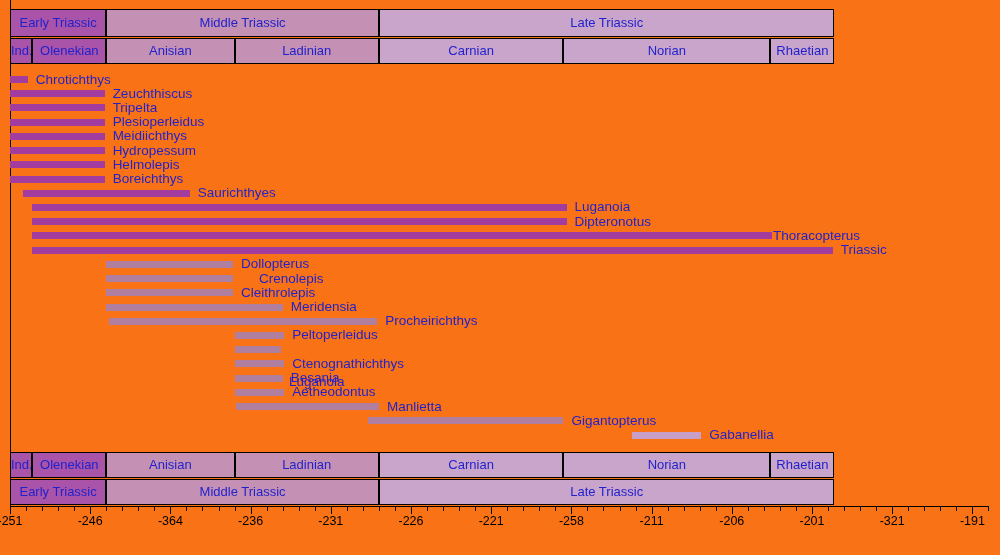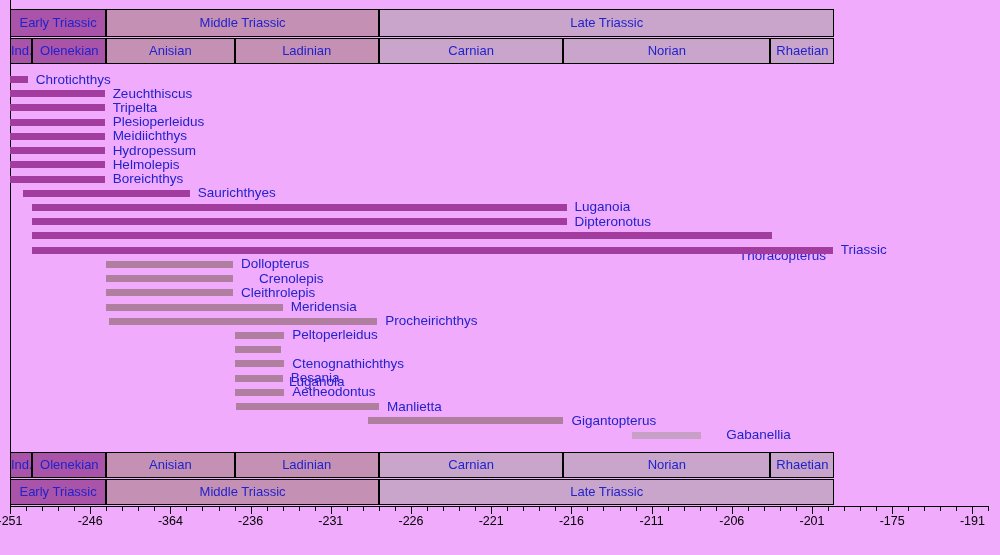--- a/index.html
+++ b/index.html
@@ -1,19 +1,19 @@
 <!DOCTYPE html>
 <html><head>
 <meta charset="utf-8">
 <style>
   html,body{margin:0;padding:0;background:#ffffff;}
   #stage{
     position:relative;
     width:1000px;height:555px;
-    background:#f0abfc;
+    background:#f97316;
     font-family:"Liberation Sans", sans-serif;
     overflow:hidden;
   }
   .band-cell{
     position:absolute;
     box-sizing:border-box;
     border:1px solid #000000;
     text-align:center;
     font-size:13px;
     color:#2222cc;
@@ -85,21 +85,21 @@
     <div class="taxon-label" style="left: 112.636px; top: 157.82px;">Helmolepis</div>
     <div class="taxon-bar" style="left: 10px; top: 175.54px; width: 94.636px; background: rgb(162, 60, 158);"></div>
     <div class="taxon-label" style="left: 112.636px; top: 172.04px;">Boreichthys</div>
     <div class="taxon-bar" style="left: 22.832px; top: 189.76px; width: 166.816px; background: rgb(162, 60, 158);"></div>
     <div class="taxon-label" style="left: 197.648px; top: 186.26px;">Saurichthyes</div>
     <div class="taxon-bar" style="left: 32.456px; top: 203.98px; width: 534.132px; background: rgb(162, 60, 158);"></div>
     <div class="taxon-label" style="left: 574.588px; top: 200.48px;">Luganoia</div>
     <div class="taxon-bar" style="left: 32.456px; top: 218.2px; width: 534.132px; background: rgb(162, 60, 158);"></div>
     <div class="taxon-label" style="left: 574.588px; top: 214.7px;">Dipteronotus</div>
     <div class="taxon-bar" style="left: 32.456px; top: 232.42px; width: 739.444px; background: rgb(162, 60, 158);"></div>
-    <div class="taxon-label" style="left: 739px; top: 228.92px; margin-top: 20px;">Thoracopterus</div>
+    <div class="taxon-label" style="left: 773px; top: 228.92px;">Thoracopterus</div>
     <div class="taxon-bar" style="left: 32.456px; top: 246.64px; width: 800.396px; background: rgb(162, 60, 158);"></div>
     <div class="taxon-label" style="left: 840.852px; top: 243.14px;">Triassic</div>
     <div class="taxon-bar" style="left: 106.24px; top: 260.86px; width: 126.716px; background: rgb(176, 127, 160);"></div>
     <div class="taxon-label" style="left: 240.956px; top: 257.36px;">Dollopterus</div>
     <div class="taxon-bar" style="left: 106.24px; top: 275.08px; width: 126.716px; background: rgb(176, 127, 160);"></div>
     <div class="taxon-label" style="left: 259px; top: 271.58px;">Crenolepis</div>
     <div class="taxon-bar" style="left: 106.24px; top: 289.3px; width: 126.716px; background: rgb(176, 127, 160);"></div>
     <div class="taxon-label" style="left: 240.956px; top: 285.8px;">Cleithrolepis</div>
     <div class="taxon-bar" style="left: 106.24px; top: 303.52px; width: 176.44px; background: rgb(176, 127, 160);"></div>
     <div class="taxon-label" style="left: 290.68px; top: 300.02px;">Meridensia</div>
@@ -113,21 +113,21 @@
     <div class="taxon-label" style="left: 292.284px; top: 356.9px;">Ctenognathichthys</div>
     <div class="taxon-bar" style="left: 234.56px; top: 374.62px; width: 48.12px; background: rgb(176, 127, 160);"></div>
     <div class="taxon-label" style="left: 290.68px; top: 371.12px;">Besania</div>
     <div class="taxon-bar" style="left: 234.56px; top: 388.84px; width: 49.724px; background: rgb(176, 127, 160);"></div>
     <div class="taxon-label" style="left: 292.284px; top: 385.34px;">Aetheodontus</div>
     <div class="taxon-bar" style="left: 236.164px; top: 403.06px; width: 142.756px; background: rgb(176, 127, 160);"></div>
     <div class="taxon-label" style="left: 386.92px; top: 399.56px;">Manlietta</div>
     <div class="taxon-bar" style="left: 367.692px; top: 417.28px; width: 195.688px; background: rgb(176, 127, 160);"></div>
     <div class="taxon-label" style="left: 571.38px; top: 413.78px;">Gigantopterus</div>
     <div class="taxon-bar" style="left: 632.352px; top: 431.5px; width: 68.972px; background: rgb(199, 159, 199);"></div>
-    <div class="taxon-label" style="left: 709.324px; top: 428px; margin-left: 17px;">Gabanellia</div>
+    <div class="taxon-label" style="left: 709.324px; top: 428px;">Gabanellia</div>
     <div class="axis-line" style="left: 10px; top: 506px; width: 979.44px; height: 1px;"></div>
     <div class="tick" style="left: 10px; top: 507px; width: 1px; height: 7px;"></div>
     <div class="tick-label" style="left: -12px; top: 514px;">-251</div>
     <div class="tick" style="left: 26.04px; top: 507px; width: 1px; height: 4px;"></div>
     <div class="tick" style="left: 42.08px; top: 507px; width: 1px; height: 4px;"></div>
     <div class="tick" style="left: 58.12px; top: 507px; width: 1px; height: 4px;"></div>
     <div class="tick" style="left: 74.16px; top: 507px; width: 1px; height: 4px;"></div>
     <div class="tick" style="left: 90.2px; top: 507px; width: 1px; height: 7px;"></div>
     <div class="tick-label" style="left: 68.2px; top: 514px;">-246</div>
     <div class="tick" style="left: 106.24px; top: 507px; width: 1px; height: 4px;"></div>
@@ -158,21 +158,21 @@
     <div class="tick" style="left: 443.08px; top: 507px; width: 1px; height: 4px;"></div>
     <div class="tick" style="left: 459.12px; top: 507px; width: 1px; height: 4px;"></div>
     <div class="tick" style="left: 475.16px; top: 507px; width: 1px; height: 4px;"></div>
     <div class="tick" style="left: 491.2px; top: 507px; width: 1px; height: 7px;"></div>
     <div class="tick-label" style="left: 469.2px; top: 514px;">-221</div>
     <div class="tick" style="left: 507.24px; top: 507px; width: 1px; height: 4px;"></div>
     <div class="tick" style="left: 523.28px; top: 507px; width: 1px; height: 4px;"></div>
     <div class="tick" style="left: 539.32px; top: 507px; width: 1px; height: 4px;"></div>
     <div class="tick" style="left: 555.36px; top: 507px; width: 1px; height: 4px;"></div>
     <div class="tick" style="left: 571.4px; top: 507px; width: 1px; height: 7px;"></div>
-    <div class="tick-label" style="left: 549.4px; top: 514px;">-216</div>
+    <div class="tick-label" style="left: 549.4px; top: 514px;">-258</div>
     <div class="tick" style="left: 587.44px; top: 507px; width: 1px; height: 4px;"></div>
     <div class="tick" style="left: 603.48px; top: 507px; width: 1px; height: 4px;"></div>
     <div class="tick" style="left: 619.52px; top: 507px; width: 1px; height: 4px;"></div>
     <div class="tick" style="left: 635.56px; top: 507px; width: 1px; height: 4px;"></div>
     <div class="tick" style="left: 651.6px; top: 507px; width: 1px; height: 7px;"></div>
     <div class="tick-label" style="left: 629.6px; top: 514px;">-211</div>
     <div class="tick" style="left: 667.64px; top: 507px; width: 1px; height: 4px;"></div>
     <div class="tick" style="left: 683.68px; top: 507px; width: 1px; height: 4px;"></div>
     <div class="tick" style="left: 699.72px; top: 507px; width: 1px; height: 4px;"></div>
     <div class="tick" style="left: 715.76px; top: 507px; width: 1px; height: 4px;"></div>
@@ -182,21 +182,21 @@
     <div class="tick" style="left: 763.88px; top: 507px; width: 1px; height: 4px;"></div>
     <div class="tick" style="left: 779.92px; top: 507px; width: 1px; height: 4px;"></div>
     <div class="tick" style="left: 795.96px; top: 507px; width: 1px; height: 4px;"></div>
     <div class="tick" style="left: 812px; top: 507px; width: 1px; height: 7px;"></div>
     <div class="tick-label" style="left: 790px; top: 514px;">-201</div>
     <div class="tick" style="left: 828.04px; top: 507px; width: 1px; height: 4px;"></div>
     <div class="tick" style="left: 844.08px; top: 507px; width: 1px; height: 4px;"></div>
     <div class="tick" style="left: 860.12px; top: 507px; width: 1px; height: 4px;"></div>
     <div class="tick" style="left: 876.16px; top: 507px; width: 1px; height: 4px;"></div>
     <div class="tick" style="left: 892.2px; top: 507px; width: 1px; height: 7px;"></div>
-    <div class="tick-label" style="left: 870.2px; top: 514px;">-175</div>
+    <div class="tick-label" style="left: 870.2px; top: 514px;">-321</div>
     <div class="tick" style="left: 908.24px; top: 507px; width: 1px; height: 4px;"></div>
     <div class="tick" style="left: 924.28px; top: 507px; width: 1px; height: 4px;"></div>
     <div class="tick" style="left: 940.32px; top: 507px; width: 1px; height: 4px;"></div>
     <div class="tick" style="left: 956.36px; top: 507px; width: 1px; height: 4px;"></div>
     <div class="tick" style="left: 972.4px; top: 507px; width: 1px; height: 7px;"></div>
     <div class="tick-label" style="left: 950.4px; top: 514px;">-191</div>
     <div class="tick" style="left: 988.44px; top: 507px; width: 1px; height: 4px;"></div>
   </div>
 
 </body></html>

